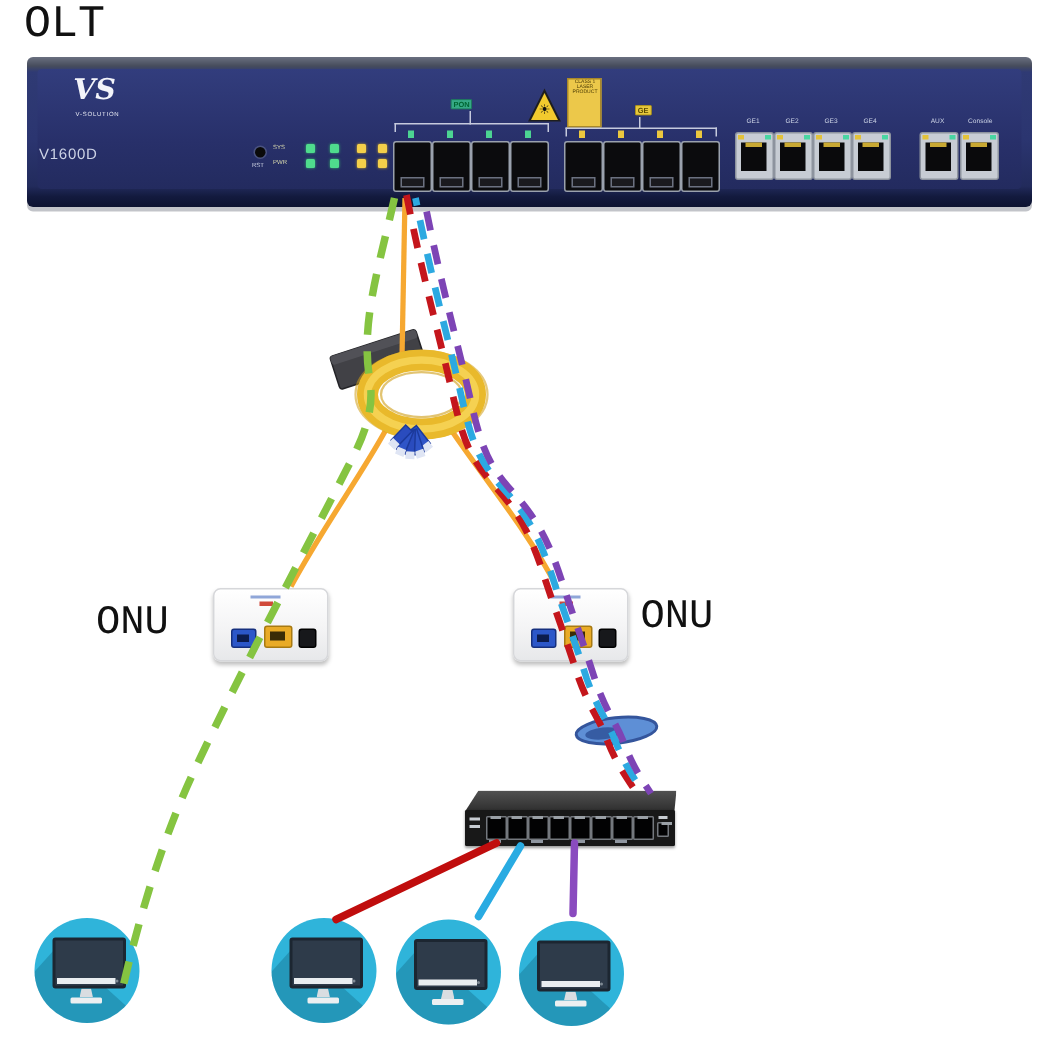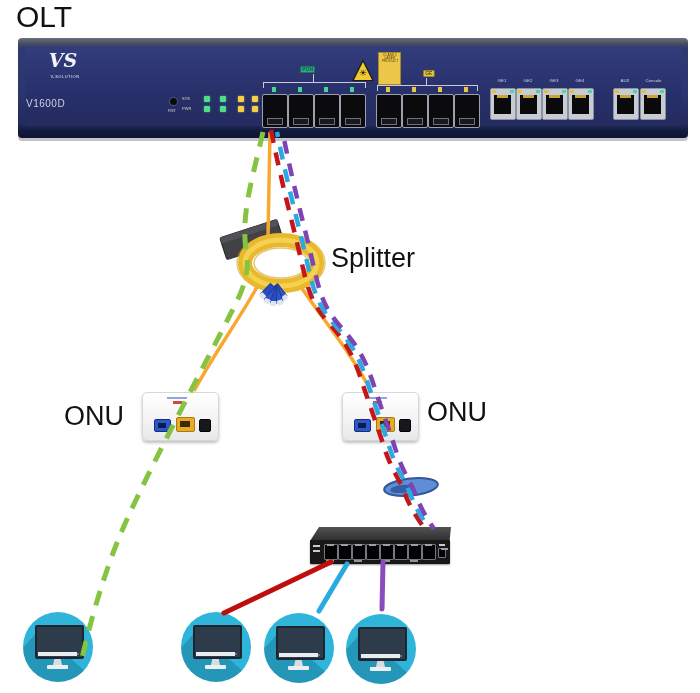--- a/index.html
+++ b/index.html
@@ -1,18 +1,18 @@
 <!DOCTYPE html>
 <html><head>
 <meta charset="utf-8">
 <style>
   html,body{margin:0;padding:0;background:#ffffff;}
   .canvas{position:relative;width:700px;height:693px;background:#ffffff;overflow:hidden;
           font-family:"Liberation Sans",sans-serif;color:#1a1a1a;}
-  .lbl{position:absolute;font-size:27px;color:#111;white-space:nowrap;}
+  .lbl{position:absolute;font-size:27px;color:#111;white-space:nowrap;font-family:Liberation Mono, monospace;}
   .olt-lbl{left:16px;top:0px;font-size:30px;}
   .splitter-lbl{left:331px;top:243px;}
   .onu-left-lbl{left:64px;top:401px;}
   .onu-right-lbl{left:427px;top:397px;}
   .switch-lbl{left:177px;top:535px;letter-spacing:1px;}
 
   
   .olt{position:absolute;left:18px;top:38px;width:670px;height:100px;border-radius:4px;
        background:linear-gradient(180deg,#6a7080 0%,#464c5c 6%,#2f3a74 10%,#2b3570 55%,#222b5c 86%,#131a3e 93%,#0d1330 100%);
        box-shadow:0 3px 0 rgba(120,125,135,.45);}
@@ -101,21 +101,20 @@
   .solid-orange{stroke-width:3.5;fill:none;}
   .bundle{stroke-width:4.5;fill:none;stroke-dasharray:13 10;}
   .solid-drop{stroke-width:5;fill:none;stroke-linecap:round;}
 </style>
 </head>
 <body>
 
 <div class="canvas">
 
   <div class="lbl olt-lbl">OLT</div>
-  <div class="lbl splitter-lbl">Splitter</div>
   <div class="lbl onu-left-lbl">ONU</div>
   <div class="lbl onu-right-lbl">ONU</div>
 
   <div class="olt">
     <div class="face"></div>
     <div class="logo-glyph">VS</div>
     <div class="brand">V-SOLUTION</div>
     <div class="model">V1600D</div>
 
     <div class="rst"></div>

